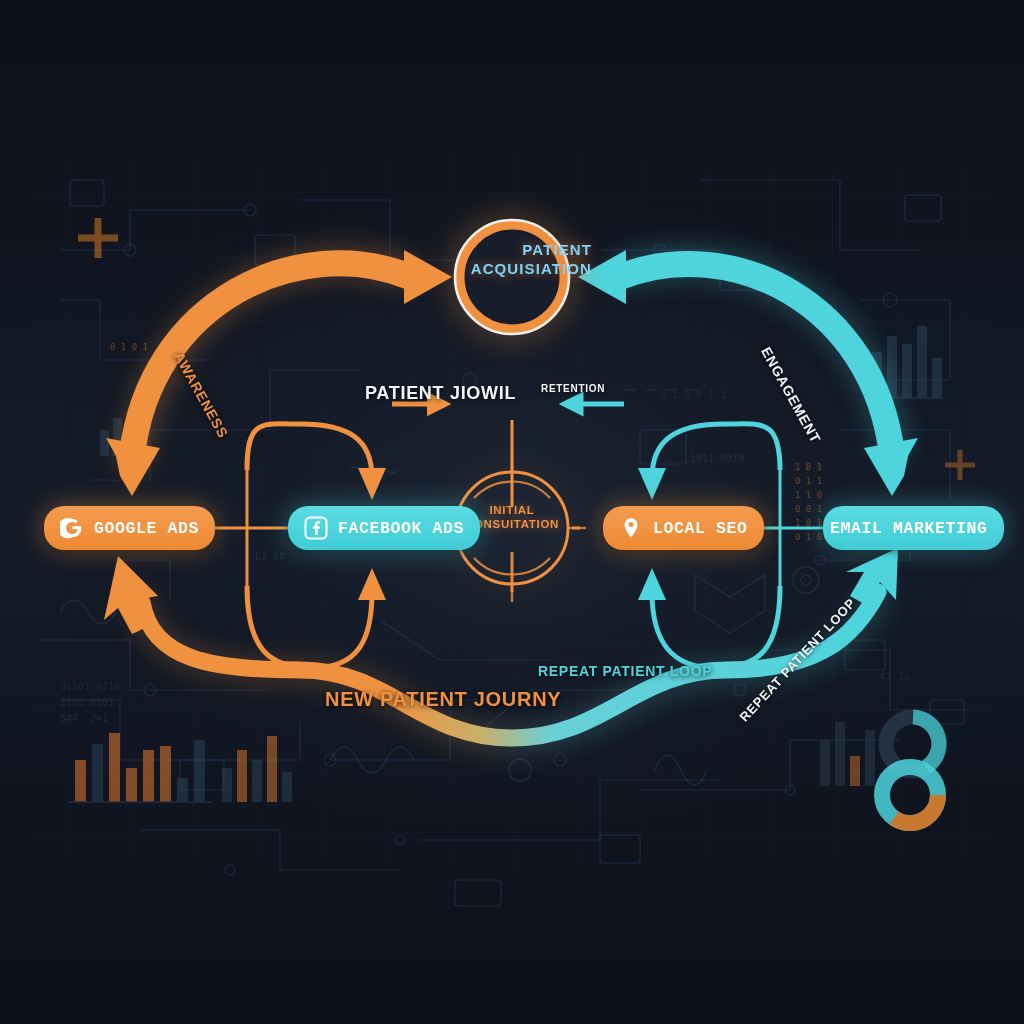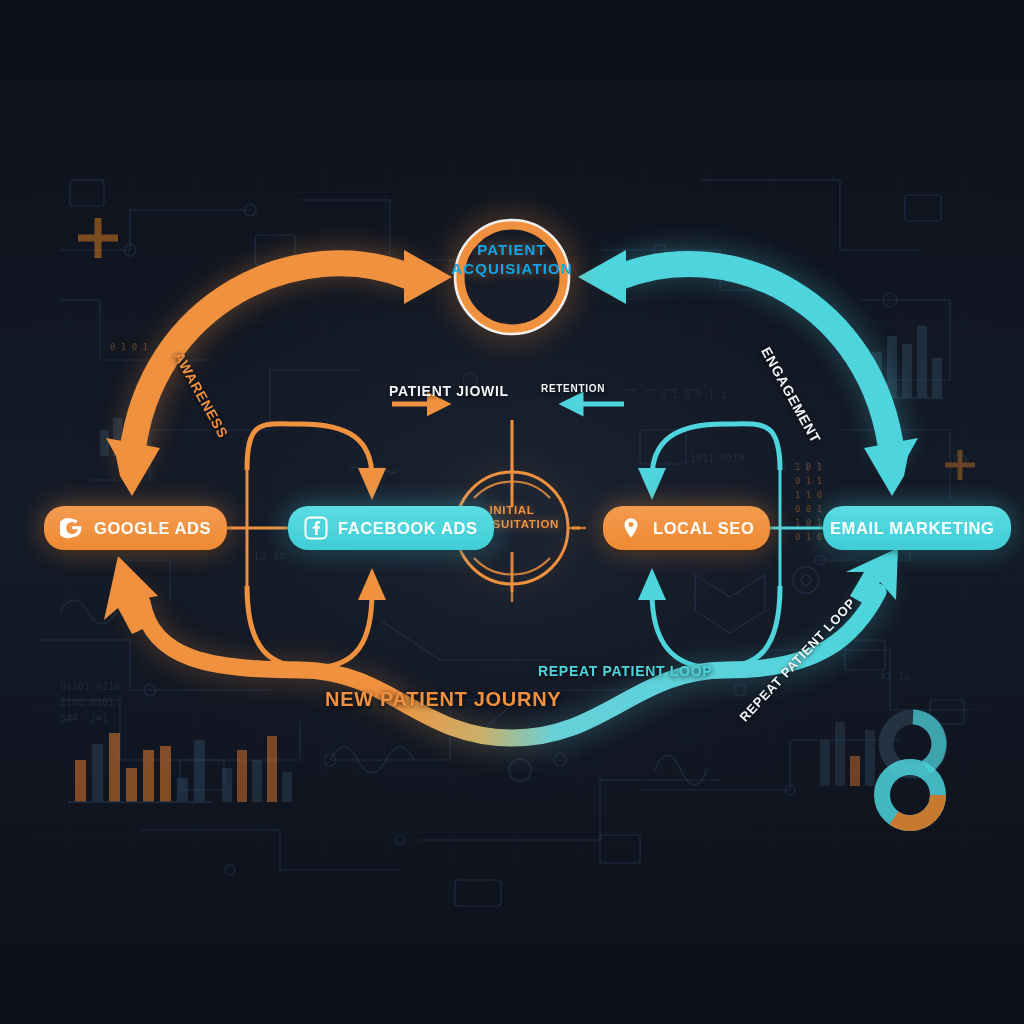--- a/index.html
+++ b/index.html
@@ -4,33 +4,33 @@
 <style>
   html,body{margin:0;padding:0;background:#0e1320;}
   body{width:1024px;height:1024px;overflow:hidden;
        font-family:"Liberation Sans","DejaVu Sans",sans-serif;}
   #stage{position:relative;width:1024px;height:1024px;
          background:#121722;overflow:hidden;}
   #bg,#fx{position:absolute;inset:0;width:1024px;height:1024px;}
   .node{position:absolute;display:flex;align-items:center;gap:10px;
         height:44px;border-radius:20px;padding:0 16px;box-sizing:border-box;
         color:#ffffff;font-size:16.5px;font-weight:700;letter-spacing:.6px;
-        white-space:nowrap;}
+        white-space:nowrap;font-family:Liberation Mono, monospace;}
   .node.orange{background:linear-gradient(180deg,#F49B50 0%,#EE8A33 100%);
                box-shadow:0 0 26px rgba(240,145,65,.45),0 2px 6px rgba(0,0,0,.5);}
   .node.cyan{background:linear-gradient(180deg,#5ADCE2 0%,#40CCD6 100%);
              box-shadow:0 0 26px rgba(77,212,220,.40),0 2px 6px rgba(0,0,0,.5);text-align:right;}
   .ico{width:24px;height:24px;flex:0 0 24px;display:block;}
   .lbl{position:absolute;white-space:nowrap;font-weight:700;
        letter-spacing:.7px;pointer-events:none;}
   .lbl.white{color:#F2F6F8;text-shadow:0 1px 4px rgba(0,0,0,.8);}
   .lbl.orange{color:#F0913F;text-shadow:0 1px 5px rgba(0,0,0,.85);}
   .lbl.cyan{color:#4DD4DC;text-shadow:0 1px 5px rgba(0,0,0,.85);}
   .center-txt{position:absolute;left:432px;top:240px;width:160px;
-    text-align:center;color:#0ea5e9;font-size:15px;font-weight:700;
+    text-align:right;color:#7dd3fc;font-size:15px;font-weight:700;
     letter-spacing:1.1px;line-height:19px;text-shadow:0 0 12px rgba(240,145,63,.65);}
   .hub-txt{position:absolute;left:452px;top:503px;width:120px;
     text-align:center;color:#F0913F;font-size:11.5px;font-weight:700;
     letter-spacing:.7px;line-height:14px;text-shadow:0 0 8px rgba(240,145,63,.6);}
 </style>
 </head>
 <body>
 
 <div id="stage">
 
@@ -358,21 +358,21 @@
   <div class="node cyan" style="left:823px;top:506px;padding-left:7px;">
     <span>EMAIL MARKETING</span>
   </div>
 
   <div class="lbl orange" style="left:178px;top:345px;transform:rotate(61deg);
        transform-origin:0 50%;font-size:14px;">AWARENESS</div>
 
   <div class="lbl white" style="left:765px;top:340px;transform:rotate(61deg);
        transform-origin:0 50%;font-size:14px;">ENGAGEMENT</div>
 
-  <div class="lbl white" style="left:389px;top:383px;font-size:14px;">PATIENT JIOWIL</div>
+  <div class="lbl white" style="left:365px;top:383px;font-size:18px;">PATIENT JIOWIL</div>
 
   <div class="lbl white" style="left:541px;top:383px;font-size:10px;">RETENTION</div>
 
   <div class="lbl orange" style="left:325px;top:688px;font-size:20px;">NEW PATIENT JOURNY</div>
 
   <div class="lbl cyan" style="left:538px;top:663px;font-size:14px;">REPEAT PATIENT LOOP</div>
 
   <div class="lbl white" style="left:742px;top:712px;transform:rotate(-47deg);
        transform-origin:0 50%;font-size:13px;">REPEAT PATIENT LOOP</div>
 

